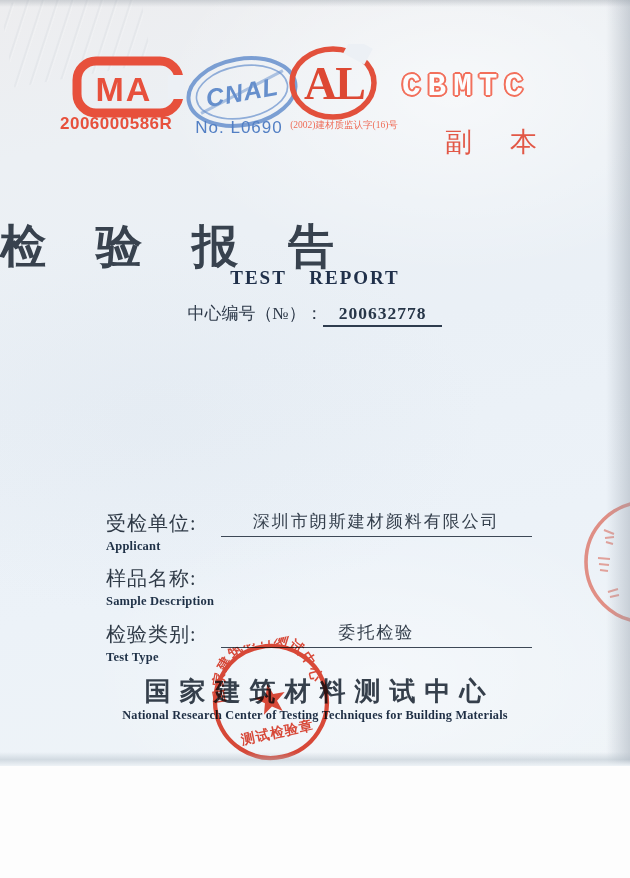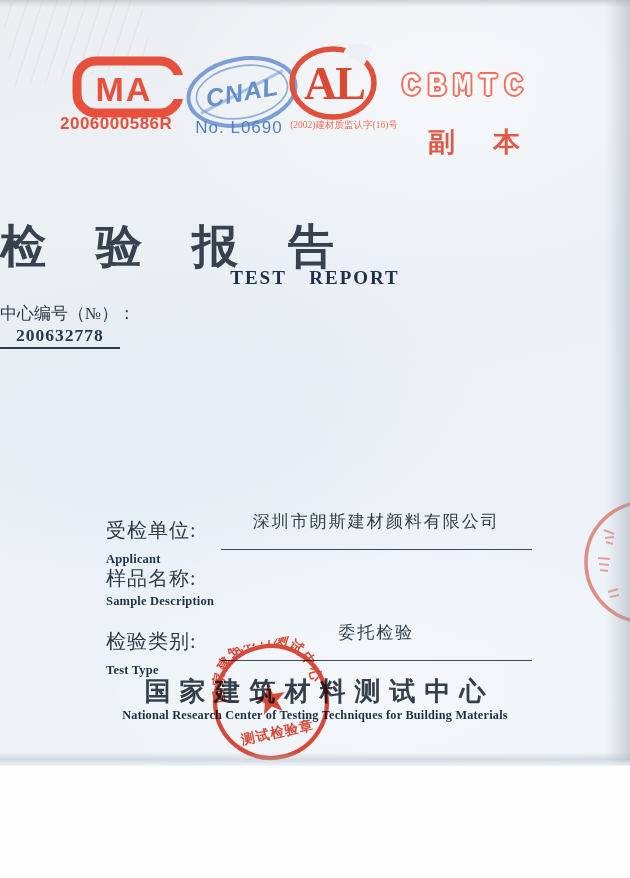--- a/index.html
+++ b/index.html
@@ -32,40 +32,40 @@
   .cnal-number{position:absolute;left:184px;top:118px;width:110px;text-align:center;
     font-family:"Liberation Sans","DejaVu Sans",sans-serif;font-size:17px;color:#527fc4;letter-spacing:1px;}
   .al{position:absolute;left:288px;top:44px;}
   .al-caption{position:absolute;left:276px;top:119px;width:136px;text-align:center;
     font-size:9.5px;color:#ef6d58;letter-spacing:0;white-space:nowrap;}
   .cbmtc{position:absolute;left:402px;top:69px;
     font-family:Liberation Mono, monospace;font-weight:800;font-size:31px;
     letter-spacing:7px;color:#fcfdfe;
     text-shadow:-2px 0 0 #f2705c,2px 0 0 #f2705c,0 -2px 0 #f2705c,0 2px 0 #f2705c,
                 -1.4px -1.4px 0 #f2705c,1.4px 1.4px 0 #f2705c,-1.4px 1.4px 0 #f2705c,1.4px -1.4px 0 #f2705c;}
-  .copy-mark{position:absolute;left:428px;top:124px;font-size:27px;color:#e25847;
-    letter-spacing:38px;white-space:nowrap;font-weight:bold;}
+  .copy-mark{position:absolute;left:445px;top:124px;font-size:27px;color:#e25847;
+    letter-spacing:38px;white-space:nowrap;}
 
   
   .title-cn-wrap{position:absolute;top:216px;left:0;right:0;display:flex;justify-content:flex-start;}
   .title-cn{font-size:46px;font-weight:600;color:#38424e;letter-spacing:50px;margin-right:-50px;white-space:nowrap;}
   .title-en-wrap{position:absolute;top:267px;left:0;right:0;display:flex;justify-content:center;}
   .title-en{font-size:19px;font-weight:bold;color:#20304a;letter-spacing:2px;word-spacing:16px;}
   .report-no{position:absolute;top:302px;left:0;right:0;display:flex;justify-content:center;align-items:baseline;
-    font-size:17px;color:#2c3848;flex-direction:column;}
+    font-size:17px;color:#2c3848;}
   .report-no-value{font-weight:bold;font-size:17.5px;color:#273648;letter-spacing:1px;
     border-bottom:2px solid #2e3c4e;padding:0 16px 1px 16px;}
 
   
   .field{position:absolute;left:106px;width:426px;}
   .f1{top:510px;} .f2{top:565px;} .f3{top:621px;}
-  .f-row{display:flex;align-items:center;gap:20px;}
+  .f-row{display:flex;align-items:flex-start;gap:20px;}
   .f-label{font-size:20px;color:#2f3a47;white-space:nowrap;padding-right:4px;letter-spacing:1px;}
   .f-line{flex:1;border-bottom:1.5px solid #3d4856;text-align:center;font-size:17px;
-    color:#333e4b;padding-bottom:16px;letter-spacing:2px;white-space:nowrap;}
+    color:#333e4b;padding-bottom:3px;letter-spacing:2px;white-space:nowrap;}
   .f-en{font-size:12.5px;font-weight:bold;color:#1f3147;margin-top:2px;letter-spacing:.2px;}
 
   
   .org-cn-wrap{position:absolute;top:674px;left:0;right:0;display:flex;justify-content:center;}
   .org-cn{font-size:26px;font-weight:600;color:#353f4b;letter-spacing:9px;margin-right:-9px;white-space:nowrap;}
   .org-en-wrap{position:absolute;top:708px;left:0;right:0;display:flex;justify-content:center;}
   .org-en{font-size:12.3px;font-weight:bold;color:#1e2e44;letter-spacing:.2px;}
 
   
   .seal{position:absolute;left:210px;top:641px;width:122px;height:122px;

